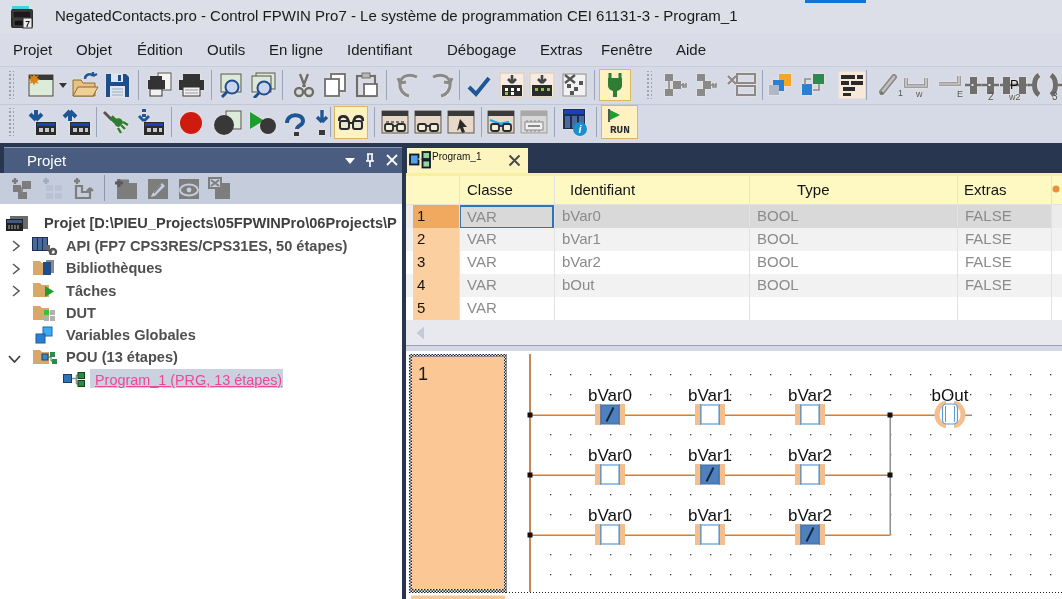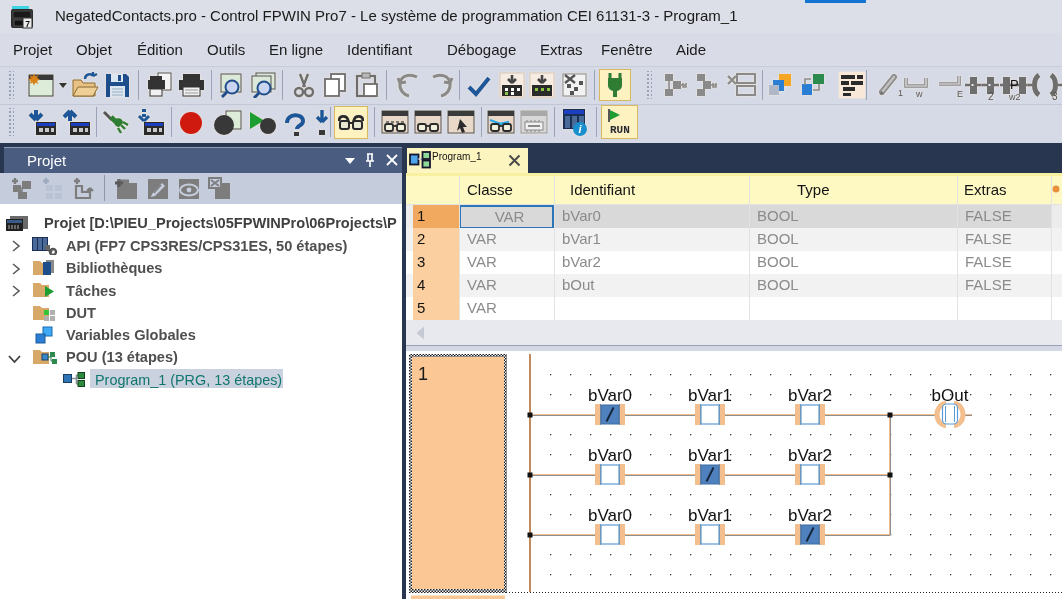--- a/index.html
+++ b/index.html
@@ -27,21 +27,21 @@
   .chev { position:absolute; color:#5a5a5a; font-weight:normal; }
   
   .tabbar { left:402px; top:147px; width:660px; height:26px; background:#28374f; }
   .tab { left:5px; top:1px; width:121px; height:25px; background:#fdf5c0; }
   .tab-txt { left:30px; top:4px; font-size:10px; color:#141414; }
   .yellowline { left:406px; top:173px; width:656px; height:3px; background:#f6f0a0; }
   
   .tablearea { left:406px; top:176px; width:656px; height:144px; background:#fef9c3; }
   .th { position:absolute; top:0; height:29px; font-size:15px; color:#141414; padding-top:5px; }
   .row { position:absolute; left:0; width:656px; height:23px; }
-  .cell { position:absolute; top:0; height:24px; font-size:15px; color:#8b8b8b; padding:2px 0 0 8px;text-align:center; }
+  .cell { position:absolute; top:0; height:24px; font-size:15px; color:#8b8b8b; padding:2px 0 0 8px; }
   .rn { position:absolute; left:7px; top:0; width:46px; height:23px; font-size:15px; color:#141414; padding:2px 0 0 4px; }
   .colline { position:absolute; top:0; width:1px; height:144px; background:#e2e2e2; }
   .hscroll { left:406px; top:320px; width:656px; height:25px; background:#e8e9ef; }
   .splitter { left:406px; top:345px; width:656px; height:6px; background:#d4d8e5; border-top:1px solid #99a0b2; }
 </style>
 </head>
 <body>
 
 <div class="abs titlebar"></div>
 <div class="abs" style="left:805px; top:0; width:61px; height:3px; background:#1474d4;"></div>
@@ -543,21 +543,21 @@
     </svg>
     <div class="abs tree" style="left:66px; top:202px;">POU (13 étapes)</div>
 
     <div class="abs" style="left:90px; top:222px; width:193px; height:19px; background:#cbd2df;"></div>
     <svg class="icon" style="left:63px; top:225px;" width="22" height="15" viewBox="0 0 22 15">
       <rect x="0.5" y="2.5" width="8" height="8" fill="#2e75b6" stroke="#1a3c5e"></rect>
       <path d="M9 6.5 h4.5 M13.5 3 v9 M13.5 3 h2.5 M13.5 12 h2.5" stroke="#8a9098" fill="none" stroke-width="1.6"></path>
       <rect x="15" y="0.5" width="6.5" height="6" fill="#2d8a3e" stroke="#14421e"></rect>
       <rect x="15" y="8.5" width="6.5" height="6" fill="#2d8a3e" stroke="#14421e"></rect>
     </svg>
-    <div class="abs tree" style="left:95px; top:225px; font-weight:normal; font-size:14.4px; color:#0f766e;">Program_1 (PRG, 13 étapes)</div>
+    <div class="abs tree" style="left:95px; top:225px; font-weight:normal; font-size:14.4px; color:#ec4899;text-decoration:underline;">Program_1 (PRG, 13 étapes)</div>
   </div>
 </div>
 
 <div class="abs tabbar">
   <div class="abs tab"></div>
   <svg class="icon" style="left:7px; top:4px;" width="22" height="18" viewBox="0 0 22 18">
     <rect x="1" y="3.5" width="8.5" height="10" fill="#4da4e8" stroke="#16162c" stroke-width="1.8"></rect>
     <path d="M9.5 8 h4.5 v6 h2" stroke="#d0d0d8" stroke-width="2.2" fill="none"></path>
     <rect x="13.5" y="1" width="7.5" height="7" fill="#8ed89a" stroke="#16162c" stroke-width="1.8"></rect>
     <rect x="13.5" y="9.5" width="7.5" height="7" fill="#8ed89a" stroke="#16162c" stroke-width="1.8"></rect>

